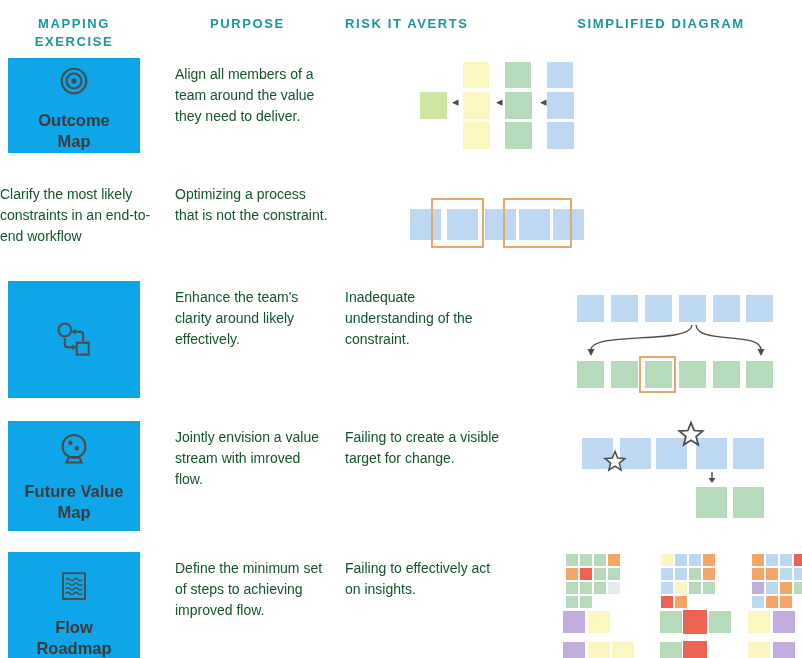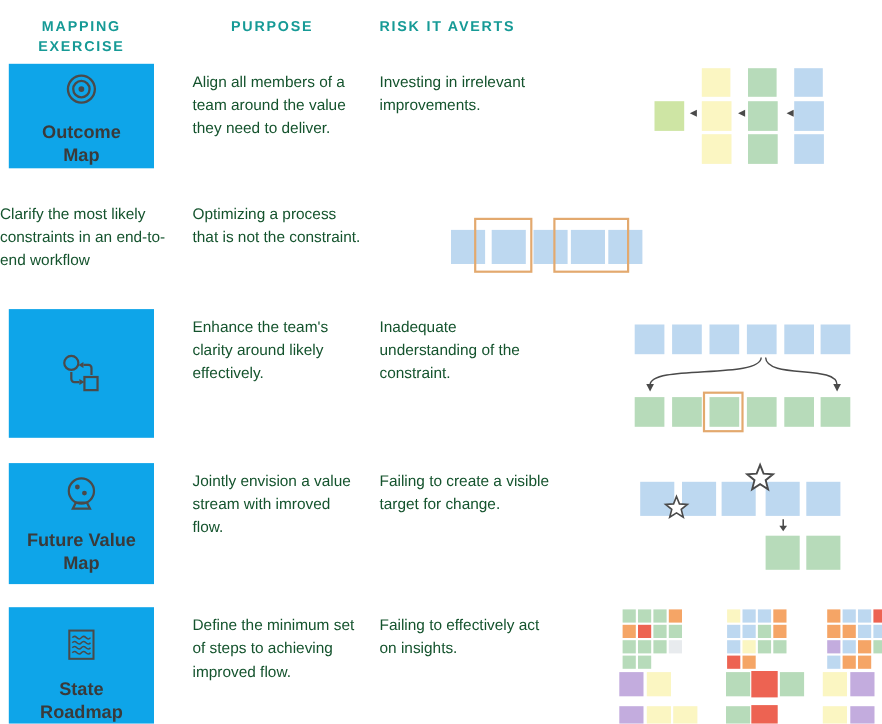--- a/index.html
+++ b/index.html
@@ -25,35 +25,35 @@
 </style>
 </head>
 <body>
 
 <div class="page">
 
   <div class="grid-row hdr-row">
     <div class="hdr hdr-c1">MAPPING EXERCISE</div>
     <div class="hdr hdr-c2">PURPOSE</div>
     <div class="hdr hdr-c3">RISK IT AVERTS</div>
+    <div class="hdr hdr-c4">SIMPLIFIED DIAGRAM</div>
   </div>
 
   <div class="grid-row r1">
     <div class="exercise-cell">
       <span class="icon">
         <svg width="42" height="42" viewBox="0 0 48 48" fill="none" stroke="#4a4a4a" stroke-width="2.4">
           <circle cx="24" cy="24" r="14"></circle>
           <circle cx="24" cy="24" r="8.5"></circle>
           <circle cx="24" cy="24" r="3" fill="#4a4a4a" stroke="none"></circle>
         </svg>
       </span>
       <span class="exercise-label">Outcome Map</span>
     </div>
     <div class="body-text">Align all members of a team around the value they need to deliver.</div>
-    <div class="body-text">Investing in irrelevant improvements.</div>
     <div class="diagram-cell">
         <div style="position: absolute; left: 75px; top: 4px; width: 153px; height: 87px;">
           <div style="position: absolute; left: 0px; top: 30px; width: 27px; height: 27px; background: rgb(206, 229, 164);"></div>
           <div style="position: absolute; left: 32px; top: 33px; font-size: 13px; line-height: 1; color: rgb(74, 74, 74);">◂</div>
           <div style="position: absolute; left: 43px; top: 0px; width: 26px; height: 26px; background: rgb(251, 246, 194);"></div>
           <div style="position: absolute; left: 43px; top: 30px; width: 27px; height: 27px; background: rgb(251, 246, 194);"></div>
           <div style="position: absolute; left: 43px; top: 60px; width: 27px; height: 27px; background: rgb(251, 246, 194);"></div>
           <div style="position: absolute; left: 76px; top: 33px; font-size: 13px; line-height: 1; color: rgb(74, 74, 74);">◂</div>
           <div style="position: absolute; left: 85px; top: 0px; width: 26px; height: 26px; background: rgb(183, 219, 186);"></div>
           <div style="position: absolute; left: 85px; top: 30px; width: 27px; height: 27px; background: rgb(183, 219, 186);"></div>
@@ -163,21 +163,21 @@
     <div class="exercise-cell">
       <span class="icon">
         <svg width="44" height="44" viewBox="0 0 48 48" fill="none" stroke="#4a4a4a" stroke-width="2">
           <rect x="12" y="9" width="24" height="28"></rect>
           <path d="M15,16 q2,-2.5 4.5,0 t4.5,0 t4.5,0 t4.5,0" stroke-width="1.5"></path>
           <path d="M15,21 q2,-2.5 4.5,0 t4.5,0 t4.5,0 t4.5,0" stroke-width="1.5"></path>
           <path d="M15,26 q2,-2.5 4.5,0 t4.5,0 t4.5,0 t4.5,0" stroke-width="1.5"></path>
           <path d="M15,31 q2,-2.5 4.5,0 t4.5,0 t4.5,0 t4.5,0" stroke-width="1.5"></path>
         </svg>
       </span>
-      <span class="exercise-label">State Roadmap</span>
+      <span class="exercise-label">Flow Roadmap</span>
     </div>
     <div class="body-text">Define the minimum set of steps to achieving improved flow.</div>
     <div class="body-text">Failing to effectively act on insights.</div>
     <div class="diagram-cell">
         <div style="position: absolute; left: 43px; top: 2px; width: 245px; height: 112px;">
           <div style="position: absolute; left: 3px; top: 0px;">
             <div style="position: absolute; left: 0px; top: 0px; width: 12px; height: 12px; background: rgb(183, 219, 186);"></div>
             <div style="position: absolute; left: 14px; top: 0px; width: 12px; height: 12px; background: rgb(183, 219, 186);"></div>
             <div style="position: absolute; left: 28px; top: 0px; width: 12px; height: 12px; background: rgb(183, 219, 186);"></div>
             <div style="position: absolute; left: 42px; top: 0px; width: 12px; height: 12px; background: rgb(245, 165, 102);"></div>

